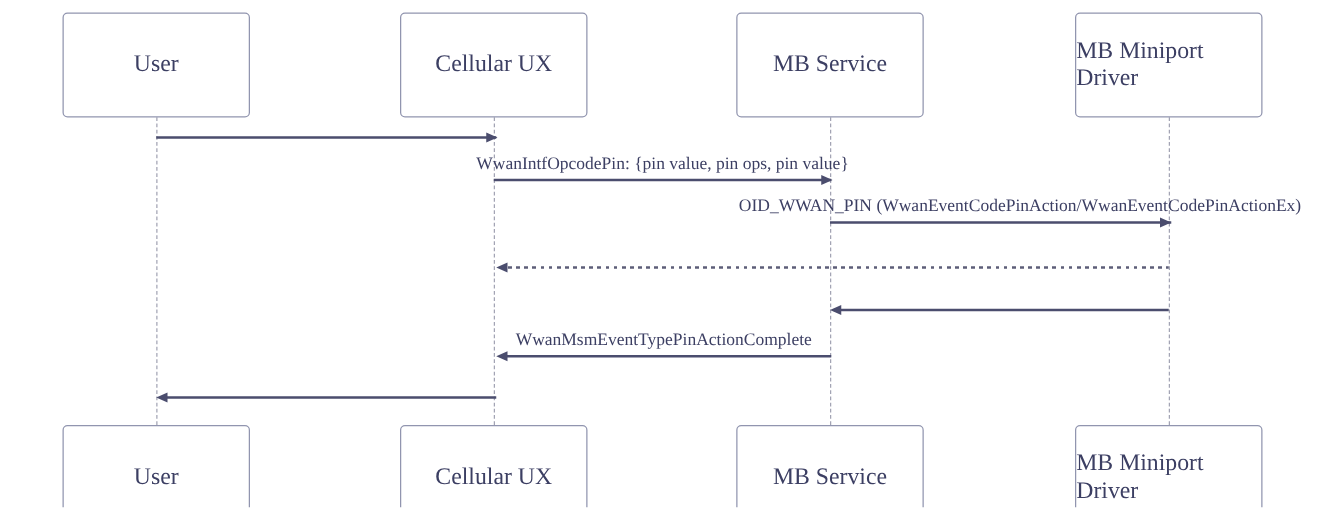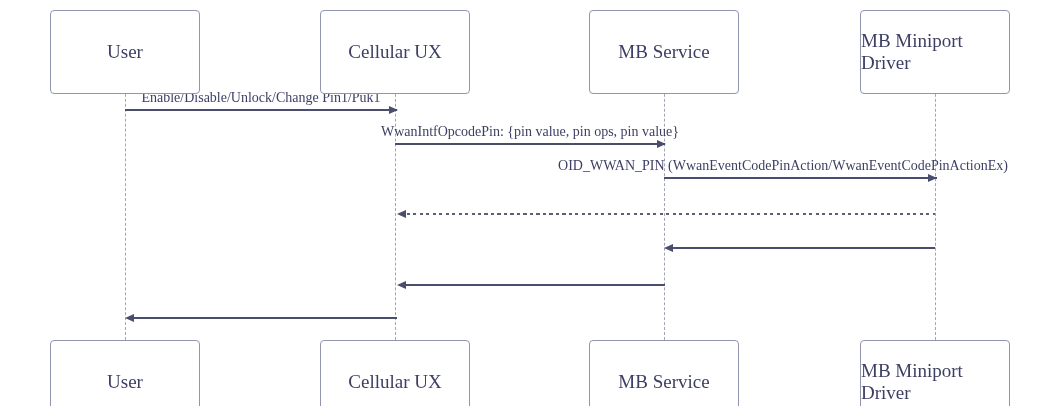--- a/index.html
+++ b/index.html
@@ -78,38 +78,38 @@
   <div class="actor-box" style="left:320px;top:10px">
     <span>Cellular UX</span>
   </div>
   <div class="actor-box" style="left:589px;top:10px">
     <span>MB Service</span>
   </div>
   <div class="actor-box" style="left:860px;top:10px">
     <span>MB Miniport Driver</span>
   </div>
 
-  <div class="msg-label" style="left:261px;top:89px">Enable/Disable/Unlock/Change Pin1/Puk1</div>
   <div class="msg-line" style="left:125px;top:109px;width:272px"></div>
   <div class="arrowhead right" style="left:389px;top:106px"></div>
 
   <div class="msg-label" style="left:530px;top:123px">WwanIntfOpcodePin: {pin value, pin ops, pin value}</div>
   <div class="msg-line" style="left:395px;top:143px;width:270px"></div>
   <div class="arrowhead right" style="left:657px;top:140px"></div>
 
-  <div class="msg-label" style="left:783px;top:157px">OID_WWAN_PIN (WwanEventCodePinAction/WwanEventCodePinActionEx)</div>
+  <div class="msg-label" style="left:816px;top:157px">OID_WWAN_PIN (WwanEventCodePinAction/WwanEventCodePinActionEx)</div>
   <div class="msg-line" style="left:664px;top:177px;width:273px"></div>
   <div class="arrowhead right" style="left:928px;top:174px"></div>
 
   <div class="msg-line dotted" style="left:400px;top:213px;width:535px"></div>
   <div class="arrowhead left" style="left:397px;top:210px"></div>
 
   <div class="msg-line" style="left:667px;top:247px;width:268px"></div>
   <div class="arrowhead left" style="left:664px;top:244px"></div>
 
+  <div class="msg-label" style="left:531px;top:264px">WwanMsmEventTypePinActionComplete</div>
   <div class="msg-line" style="left:400px;top:284px;width:265px"></div>
   <div class="arrowhead left" style="left:397px;top:281px"></div>
 
   <div class="msg-line" style="left:128px;top:317px;width:269px"></div>
   <div class="arrowhead left" style="left:125px;top:314px"></div>
 
   <div class="actor-box" style="left:50px;top:340px">
     <span>User</span>
   </div>
   <div class="actor-box" style="left:320px;top:340px">

